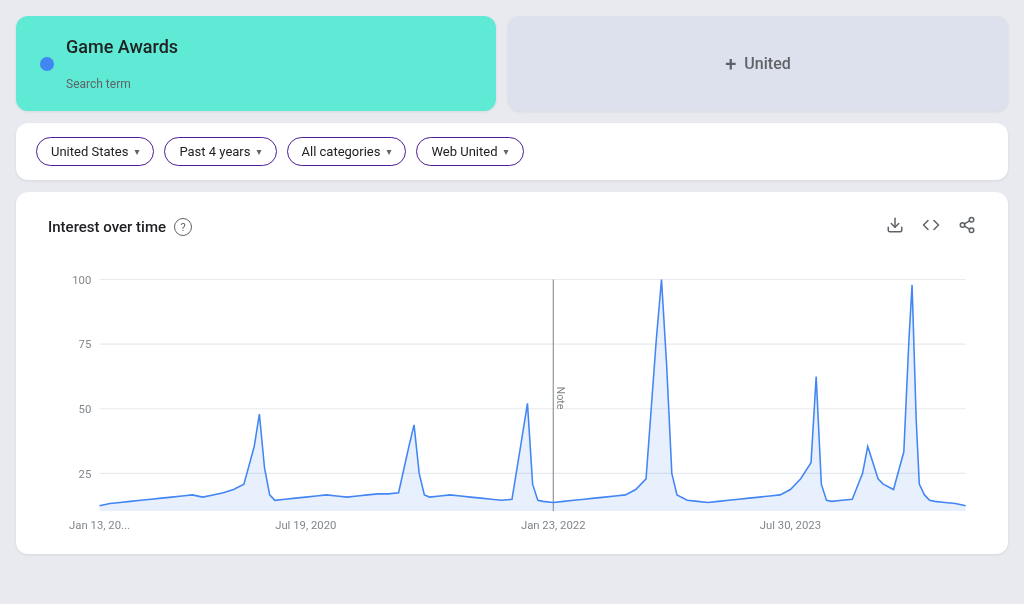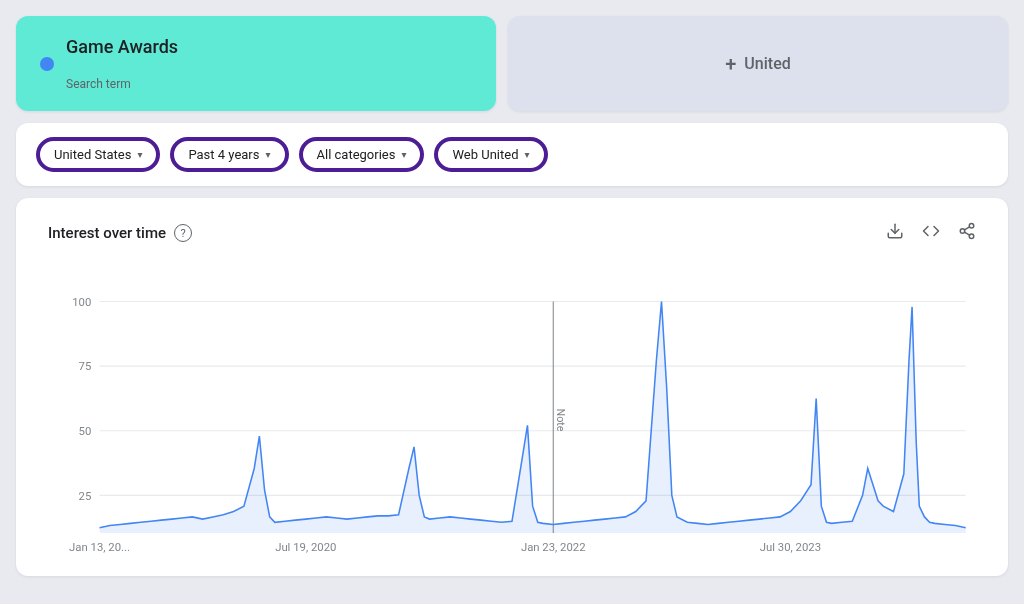--- a/index.html
+++ b/index.html
@@ -75,21 +75,21 @@
       gap: 10px;
       align-items: center;
       margin-bottom: 12px;
       box-shadow: 0 1px 3px rgba(0,0,0,0.08);
     }
 
     .filter-btn {
       display: flex;
       align-items: center;
       gap: 6px;
-      border: 4px solid #4c1d95;
+      border: 1px solid #4c1d95;
       border-radius: 20px;
       padding: 6px 14px;
       font-size: 13px;
       color: #202124;
       cursor: pointer;
       background: #fff;
       font-family: inherit;
     }
 
     .filter-btn .chevron {
@@ -101,21 +101,21 @@
       background: #fff;
       border-radius: 12px;
       padding: 24px 32px 16px;
       box-shadow: 0 1px 3px rgba(0,0,0,0.08);
     }
 
     .chart-header {
       display: flex;
       align-items: center;
       justify-content: space-between;
-      margin-bottom: 36px;
+      margin-bottom: 20px;
     }
 
     .chart-title-area {
       display: flex;
       align-items: center;
       gap: 8px;
     }
 
     .chart-title {
       font-size: 15px;

